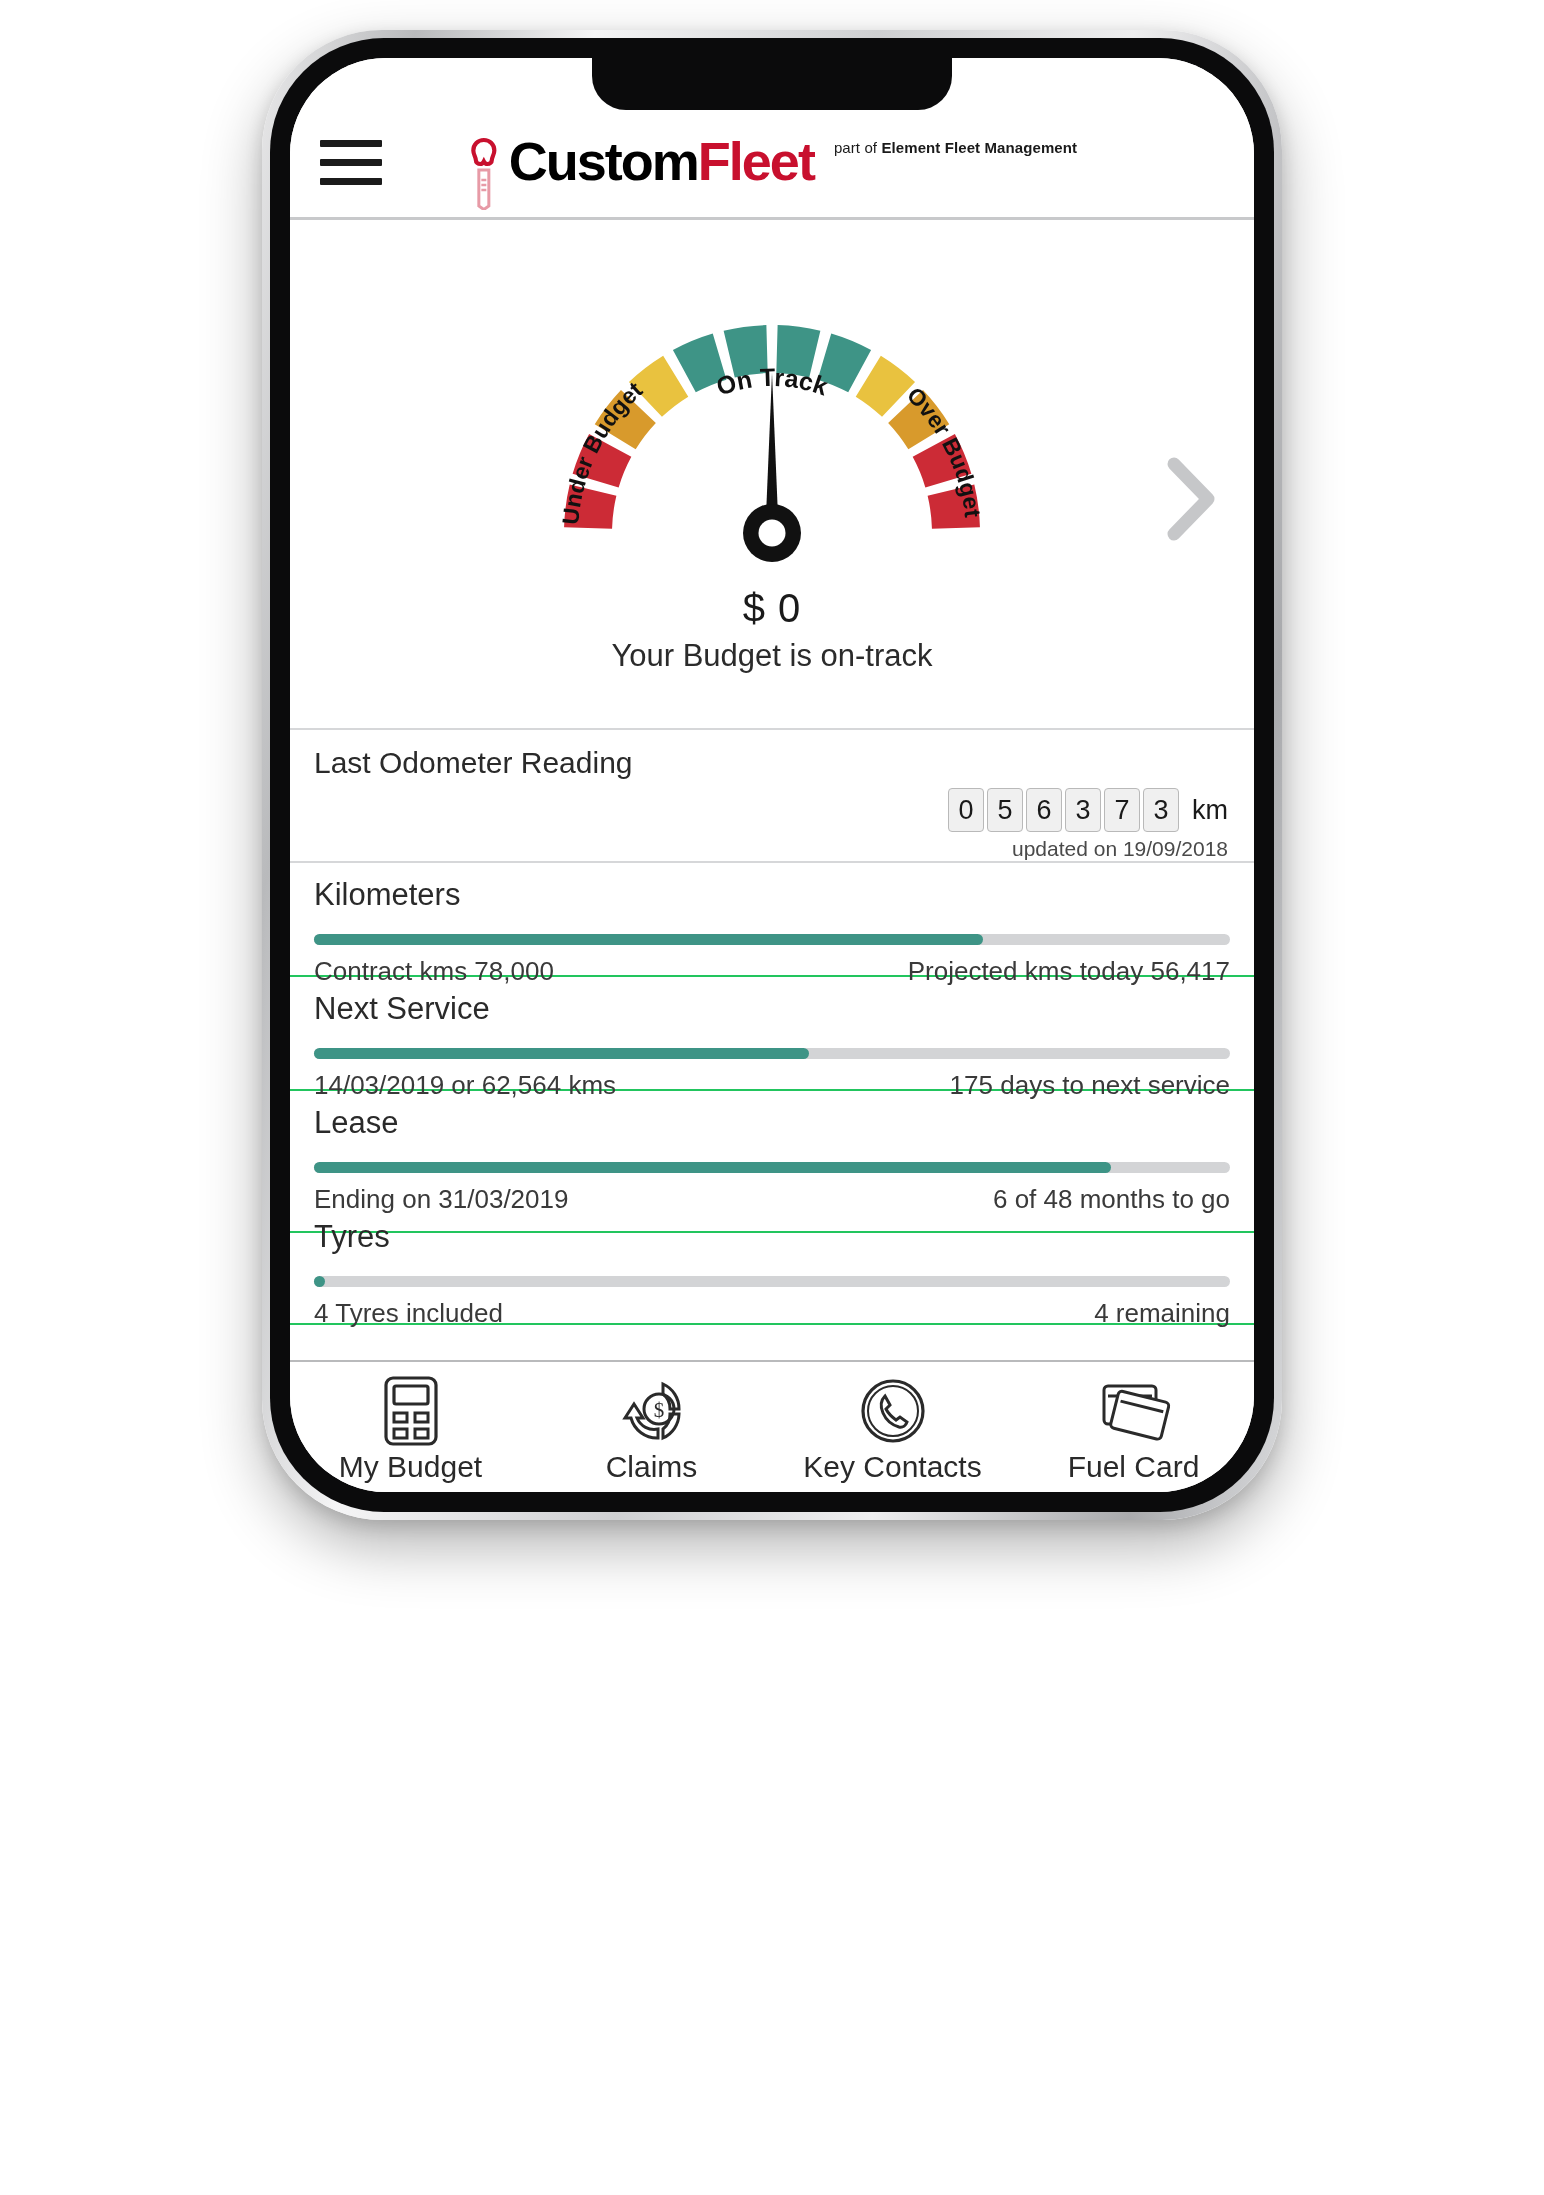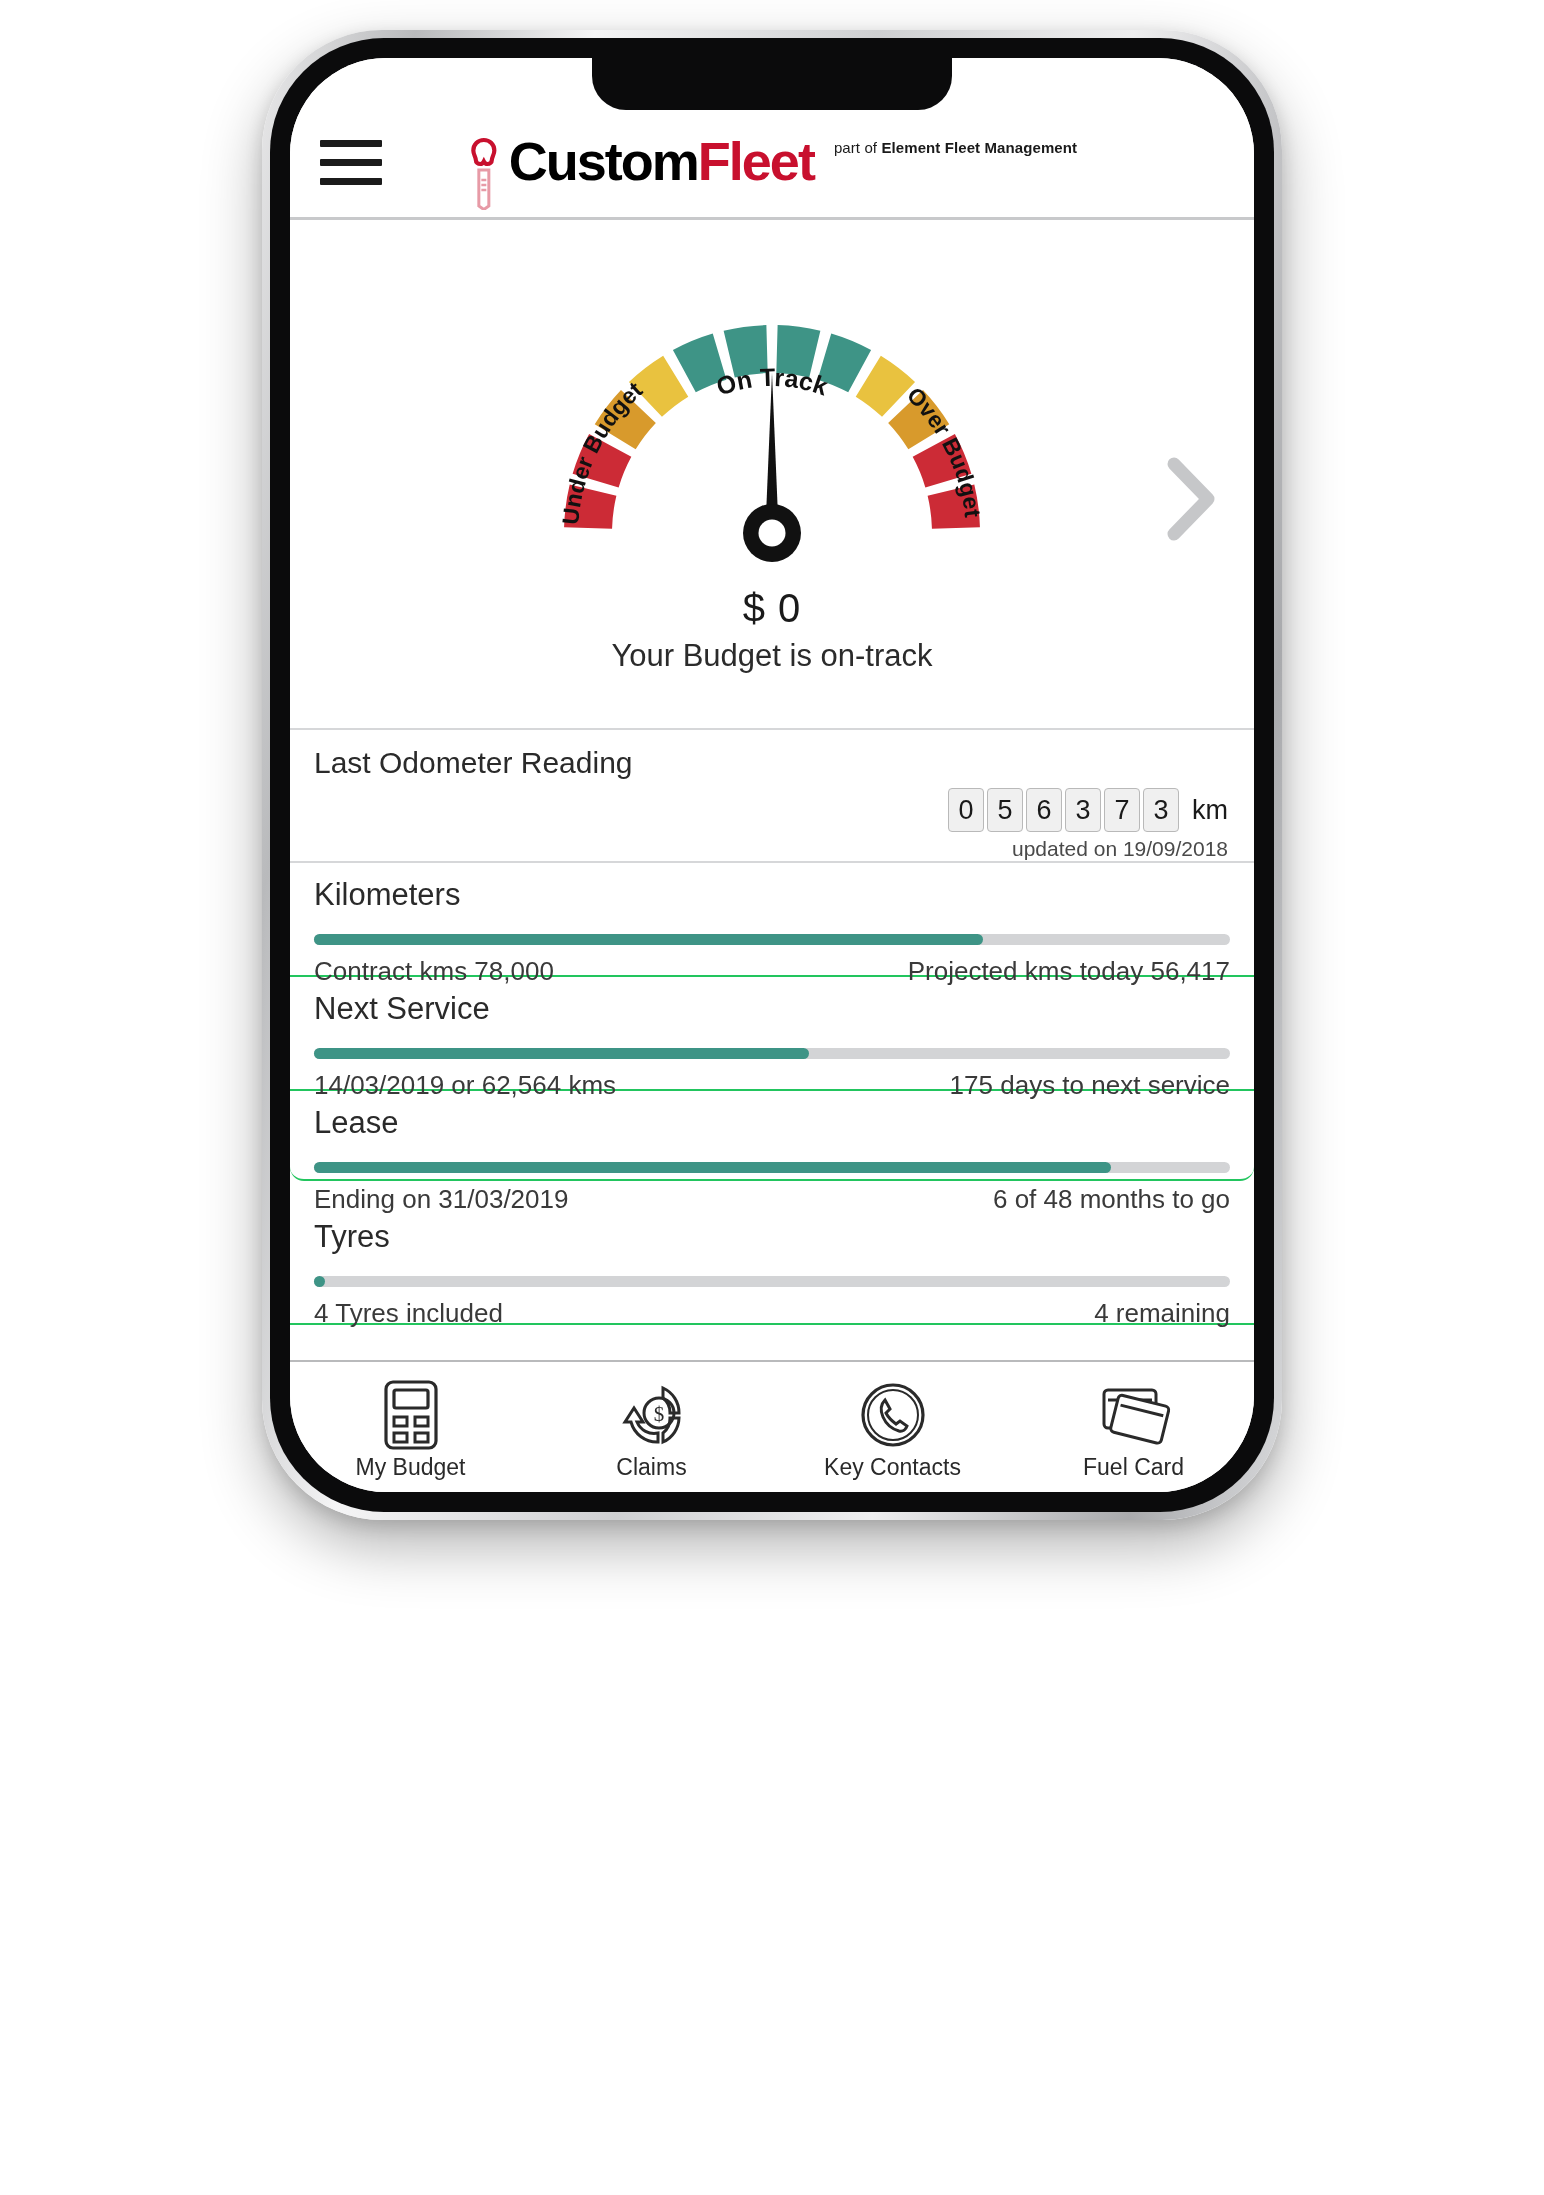--- a/index.html
+++ b/index.html
@@ -289,21 +289,21 @@
     flex: 1;
     display: flex;
     flex-direction: column;
     align-items: center;
     justify-content: center;
     cursor: pointer;
     padding-top: 4px;
   }
   .nav-icon { height: 74px; display: flex; align-items: center; justify-content: center; }
   .nav-label {
-    font-size: 23px;
+    font-size: 30px;
     color: #2a2a2a;
     margin-top: 2px;
   }
 </style>
 </head>
 <body>
 
 <div id="stage">
 
   <div class="phone-outer"></div>
@@ -414,21 +414,21 @@
           <div class="metric-right">Projected kms today 56,417</div>
         </div>
         <div class="metric" style="top: 919px; height: 114px;">
           <div class="metric-title">Next Service</div>
           <div class="bar-track">
             <div class="bar-fill" style="width: 54%;"></div>
           </div>
           <div class="metric-left">14/03/2019 or 62,564 kms</div>
           <div class="metric-right">175 days to next service</div>
         </div>
-        <div class="metric" style="top: 1033px; height: 90px; border-radius: 14px;">
+        <div class="metric" style="top: 1033px; height: 142px;">
           <div class="metric-title">Lease</div>
           <div class="bar-track">
             <div class="bar-fill" style="width: 87%;"></div>
           </div>
           <div class="metric-left">Ending on 31/03/2019</div>
           <div class="metric-right">6 of 48 months to go</div>
         </div>
         <div class="metric" style="top: 1147px; height: 120px;">
           <div class="metric-title">Tyres</div>
           <div class="bar-track">

